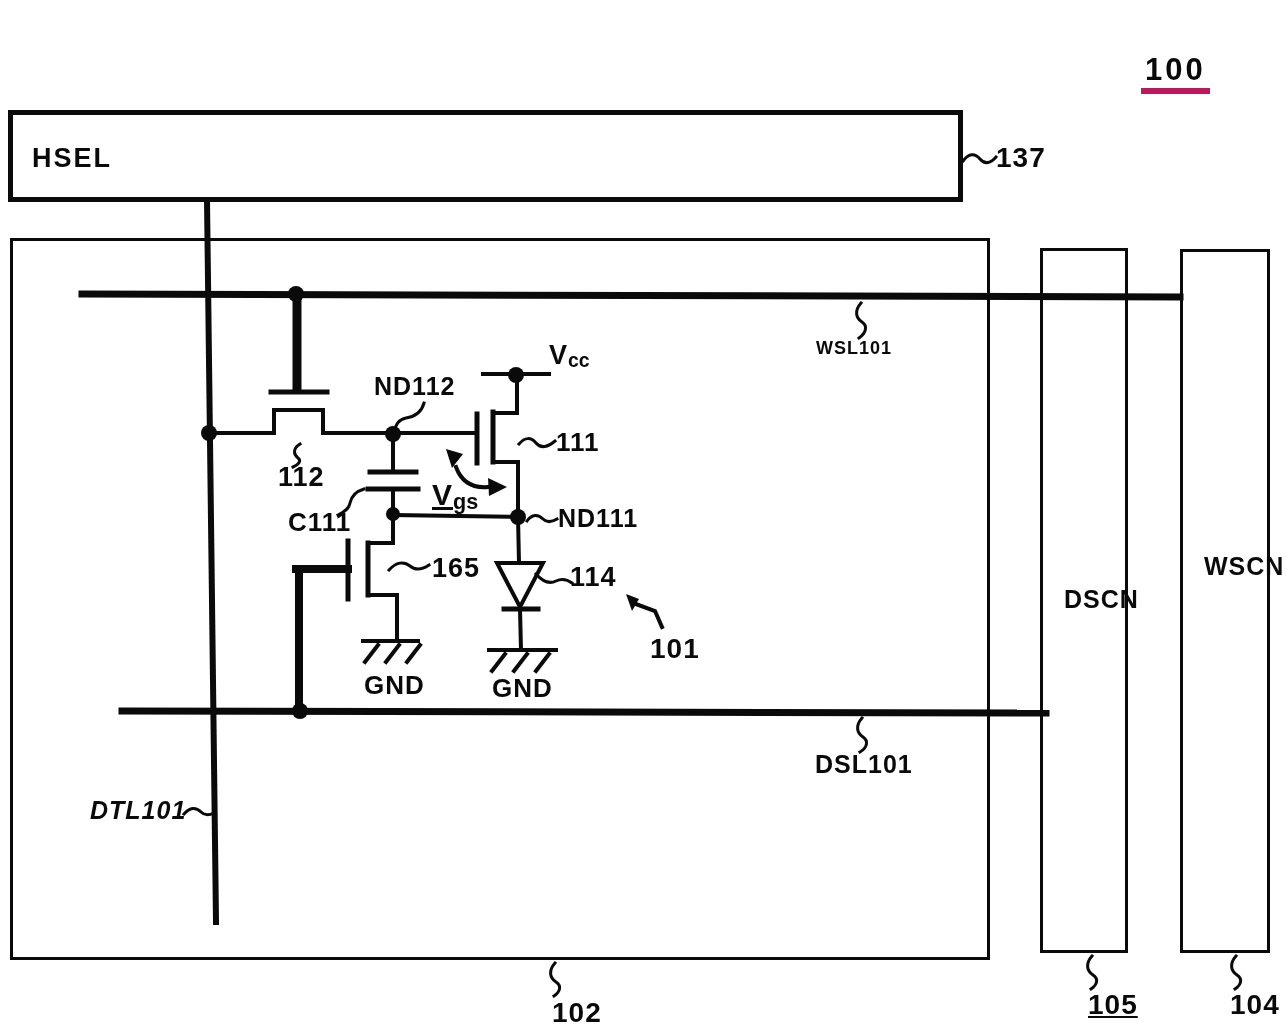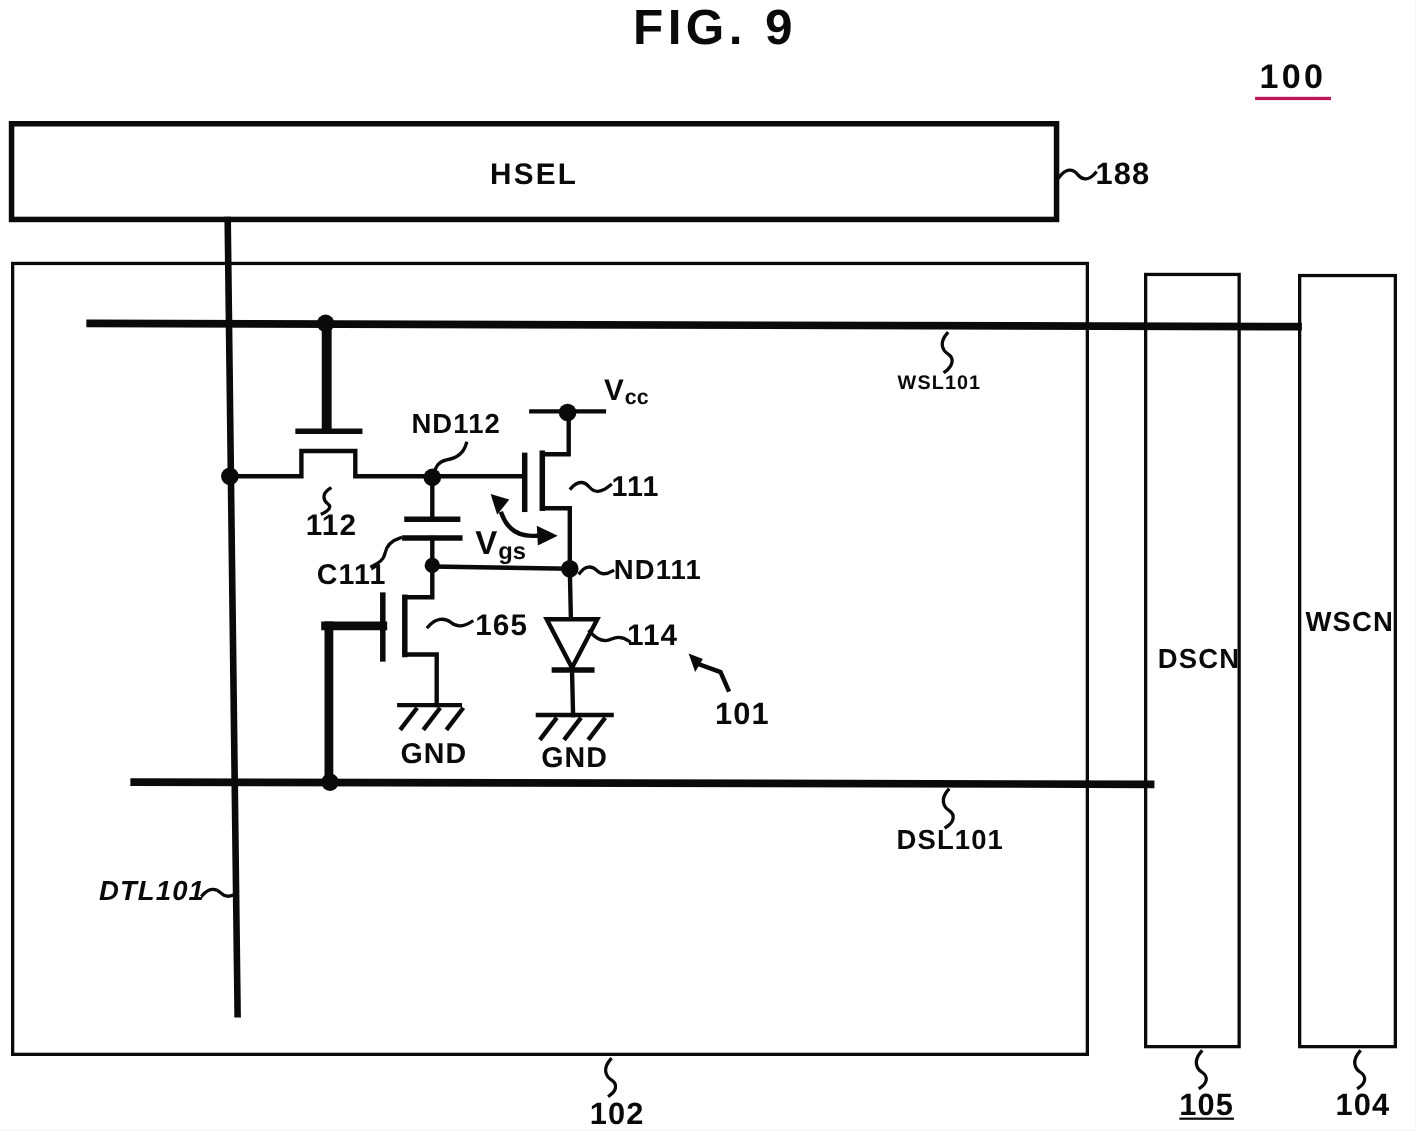--- a/index.html
+++ b/index.html
@@ -18,46 +18,46 @@
     box-sizing:border-box;
   }
   .lbl{
     position:absolute;
     font-weight:700;
     color:#0a0a0a;
     white-space:nowrap;
     line-height:1;
     letter-spacing:1px;
   }
-  .ctr{text-align:center;}
+  .ctr{text-align:left;padding-left:24px;}
   #svg-layer{
     position:absolute;left:0;top:0;
     pointer-events:none;
   }
   .sub{font-size:0.72em;position:relative;top:0.18em;letter-spacing:0;}
   #fig-title{left:480px;top:2px;width:340px;font-size:45px;letter-spacing:4px;text-align:center;}
-  #ref-100{left:1141px;top:54px;font-size:31px;letter-spacing:3px;border-bottom:3px solid #be185d;padding:0 4px 3px 4px;}
+  #ref-100{left:1141px;top:54px;font-size:31px;letter-spacing:3px;border-bottom:6px solid #be185d;padding:0 4px 3px 4px;}
   #hsel-box{left:8px;top:110px;width:955px;height:92px;border-width:5px;}
   #hsel-label{left:8px;top:145px;width:955px;font-size:27px;letter-spacing:2px;}
   #ref-103{left:996px;top:144px;font-size:28px;}
   #array-box{left:10px;top:238px;width:980px;height:722px;}
   #dscn-box{left:1040px;top:248px;width:88px;height:705px;}
   #wscn-box{left:1180px;top:249px;width:90px;height:704px;}
   #dscn-label{left:1040px;top:587px;width:100px;font-size:25px;}
   #wscn-label{left:1180px;top:554px;width:94px;font-size:25px;}
   #ref-105{left:1064px;top:991px;width:66px;font-size:28px;text-decoration:underline;}
   #ref-104{left:1206px;top:991px;width:66px;font-size:28px;}
   #ref-102{left:528px;top:999px;width:66px;font-size:28px;}
   #lbl-wsl101{left:816px;top:339px;font-size:18px;}
   #lbl-dsl101{left:815px;top:752px;font-size:25px;}
   #lbl-dtl101{left:90px;top:798px;font-size:25px;font-style:italic;}
   #lbl-nd112{left:374px;top:374px;font-size:25px;}
   #lbl-nd111{left:558px;top:506px;font-size:25px;}
   #lbl-vcc{left:549px;top:342px;font-size:27px;}
-  #lbl-vgs{left:432px;top:480px;font-size:30px;}
+  #lbl-vgs{left:432px;top:480px;font-size:30px;text-decoration:underline;}
   #lbl-112{left:278px;top:464px;font-size:27px;}
   #lbl-c111{left:288px;top:509px;font-size:26px;}
   #lbl-113{left:432px;top:555px;font-size:27px;}
   #lbl-114{left:570px;top:564px;font-size:27px;}
   #lbl-111{left:556px;top:429px;font-size:26px;}
   #lbl-101{left:650px;top:635px;font-size:28px;}
   #lbl-gnd-left{left:364px;top:672px;font-size:26px;}
   #lbl-gnd-right{left:492px;top:675px;font-size:26px;}
 </style>
 </head>
@@ -163,25 +163,24 @@
         <path d="M861,303 C854,311 856,318 862,322 C868,326 866,333 859,338"></path>
         <path d="M862,718 C855,726 857,733 863,737 C869,741 867,748 860,752"></path>
         <path d="M184,814 C190,807 196,807 201,812 C205,816 210,815 214,813"></path>
         <path d="M555,963 C548,971 550,978 556,982 C562,986 560,992 554,996"></path>
         <path d="M1092,956 C1085,964 1087,971 1093,975 C1099,979 1097,985 1091,989"></path>
         <path d="M1236,956 C1229,964 1231,971 1237,975 C1243,979 1241,985 1235,989"></path>
       </g>
     </g>
   </svg>
 
-  <div id="fig-title" class="lbl">FIG. 9</div>
   <div id="ref-100" class="lbl">100</div>
 
   <div id="hsel-label" class="lbl ctr">HSEL</div>
-  <div id="ref-103" class="lbl">188</div>
+  <div id="ref-103" class="lbl">137</div>
 
   <div id="dscn-label" class="lbl ctr">DSCN</div>
   <div id="wscn-label" class="lbl ctr">WSCN</div>
   <div id="ref-105" class="lbl ctr">105</div>
   <div id="ref-104" class="lbl ctr">104</div>
   <div id="ref-102" class="lbl ctr">102</div>
 
   <div id="lbl-wsl101" class="lbl">WSL101</div>
   <div id="lbl-dsl101" class="lbl">DSL101</div>
   <div id="lbl-dtl101" class="lbl">DTL101</div>

